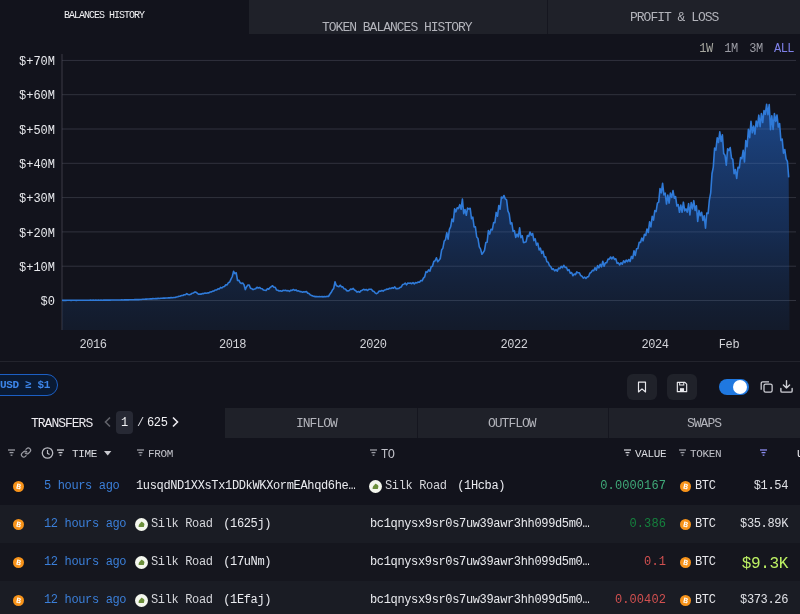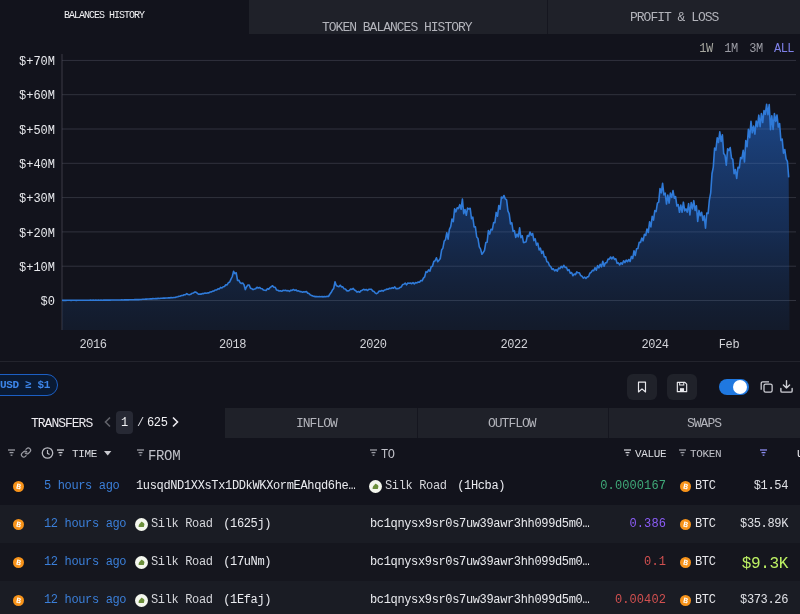--- a/index.html
+++ b/index.html
@@ -146,21 +146,21 @@
       <line x1="681.6" y1="17.2" x2="683.4" y2="17.2"></line>
     </g>
 <g stroke="#8b8cf0" stroke-width="1.3" fill="none">
       <line x1="760" y1="12" x2="767" y2="12"></line>
       <line x1="761.5" y1="14.6" x2="765.5" y2="14.6"></line>
       <line x1="762.6" y1="17.2" x2="764.4" y2="17.2"></line>
     </g>
 <path d="M104 13h7.4l-3.7 4.6z" fill="#c8c9cf"></path>
 </svg>
 <div class="txt" style="left:72px;top:448px;font-size:11px;color:#dcdde2;">TIME</div>
-<div class="txt" style="left:148px;top:448px;font-size:14px;color:#c0c1c8;">FROM</div>
+<div class="txt" style="left:148px;top:448px;font-size:11px;color:#c0c1c8;">FROM</div>
 <div class="txt" style="left:381px;top:448px;font-size:12px;color:#c0c1c8;">TO</div>
 <div class="txt" style="left:635px;top:448px;font-size:11px;color:#dcdde2;">VALUE</div>
 <div class="txt" style="left:690px;top:448px;font-size:11px;color:#c0c1c8;">TOKEN</div>
 <div class="txt" style="left:797px;top:448px;font-size:11px;color:#f0f0f4;">USD</div>
 
 <div class="abs" style="left:13.0px;top:480.5px;width:11px;height:11px;border-radius:50%;background:#f7931a;"></div>
 <div class="txt" style="left:13.0px;top:480.5px;width:11px;height:11px;font-size:8px;font-weight:bold;color:#fff;text-align:center;line-height:11px;transform:rotate(12deg);">B</div>
 <div class="txt" style="left:44px;top:479.0px;font-size:12px;color:#3b7fd9;">5 hours ago</div>
 <div class="txt" style="left:136px;top:479.0px;font-size:12px;color:#e9eaee;">1usqdND1XXsTx1DDkWKXormEAhqd6he…</div>
 <div class="abs" style="left:368.5px;top:479.5px;width:13px;height:13px;border-radius:50%;background:#f4f7ee;"></div>
@@ -178,21 +178,21 @@
 <div class="abs" style="left:13.0px;top:518.5px;width:11px;height:11px;border-radius:50%;background:#f7931a;"></div>
 <div class="txt" style="left:13.0px;top:518.5px;width:11px;height:11px;font-size:8px;font-weight:bold;color:#fff;text-align:center;line-height:11px;transform:rotate(12deg);">B</div>
 <div class="txt" style="left:44px;top:517.0px;font-size:12px;color:#3b7fd9;">12 hours ago</div>
 <div class="abs" style="left:134.5px;top:517.5px;width:13px;height:13px;border-radius:50%;background:#f4f7ee;"></div>
 <svg class="abs" style="left:134.5px;top:517.5px;" width="13" height="13" viewBox="0 0 13 13">
     <path d="M3.6 8.9c0-1.8.7-3.2 1.6-3.6.4-.9 1-1.6 1.6-1.6.5 0 .8.4 1 .9.9.3 1.6 1.1 1.6 1.9l-.6 2.4z" fill="#6b8f3a"></path>
   </svg>
 <div class="txt" style="left:151px;top:517.0px;font-size:12px;color:#d5d6db;">Silk Road</div>
 <div class="txt" style="left:223.2px;top:517.0px;font-size:12px;color:#eaebf0;">(1625j)</div>
 <div class="txt" style="left:370px;top:517.0px;font-size:12px;color:#e9eaee;">bc1qnysx9sr0s7uw39awr3hh099d5m0…</div>
-<div class="txt" style="left:666px;top:517.0px;font-size:12px;letter-spacing:0.1px;color:#8b5cf6;transform:translateX(-100%);">0.386</div>
+<div class="txt" style="left:666px;top:517.0px;font-size:12px;letter-spacing:0.1px;color:#15803d;transform:translateX(-100%);">0.386</div>
 <div class="abs" style="left:680.0px;top:518.5px;width:11px;height:11px;border-radius:50%;background:#f7931a;"></div>
 <div class="txt" style="left:680.0px;top:518.5px;width:11px;height:11px;font-size:8px;font-weight:bold;color:#fff;text-align:center;line-height:11px;transform:rotate(12deg);">B</div>
 <div class="txt" style="left:695px;top:517.0px;font-size:12px;color:#e8e8ec;">BTC</div>
 <div class="txt" style="left:788px;top:517.0px;font-size:12px;color:#dfe0e5;transform:translateX(-100%);">$35.89K</div>
 <div class="abs" style="left:0;top:543px;width:800px;height:38px;background:#15161e;"></div>
 <div class="abs" style="left:13.0px;top:556.5px;width:11px;height:11px;border-radius:50%;background:#f7931a;"></div>
 <div class="txt" style="left:13.0px;top:556.5px;width:11px;height:11px;font-size:8px;font-weight:bold;color:#fff;text-align:center;line-height:11px;transform:rotate(12deg);">B</div>
 <div class="txt" style="left:44px;top:555.0px;font-size:12px;color:#3b7fd9;">12 hours ago</div>
 <div class="abs" style="left:134.5px;top:555.5px;width:13px;height:13px;border-radius:50%;background:#f4f7ee;"></div>
 <svg class="abs" style="left:134.5px;top:555.5px;" width="13" height="13" viewBox="0 0 13 13">

